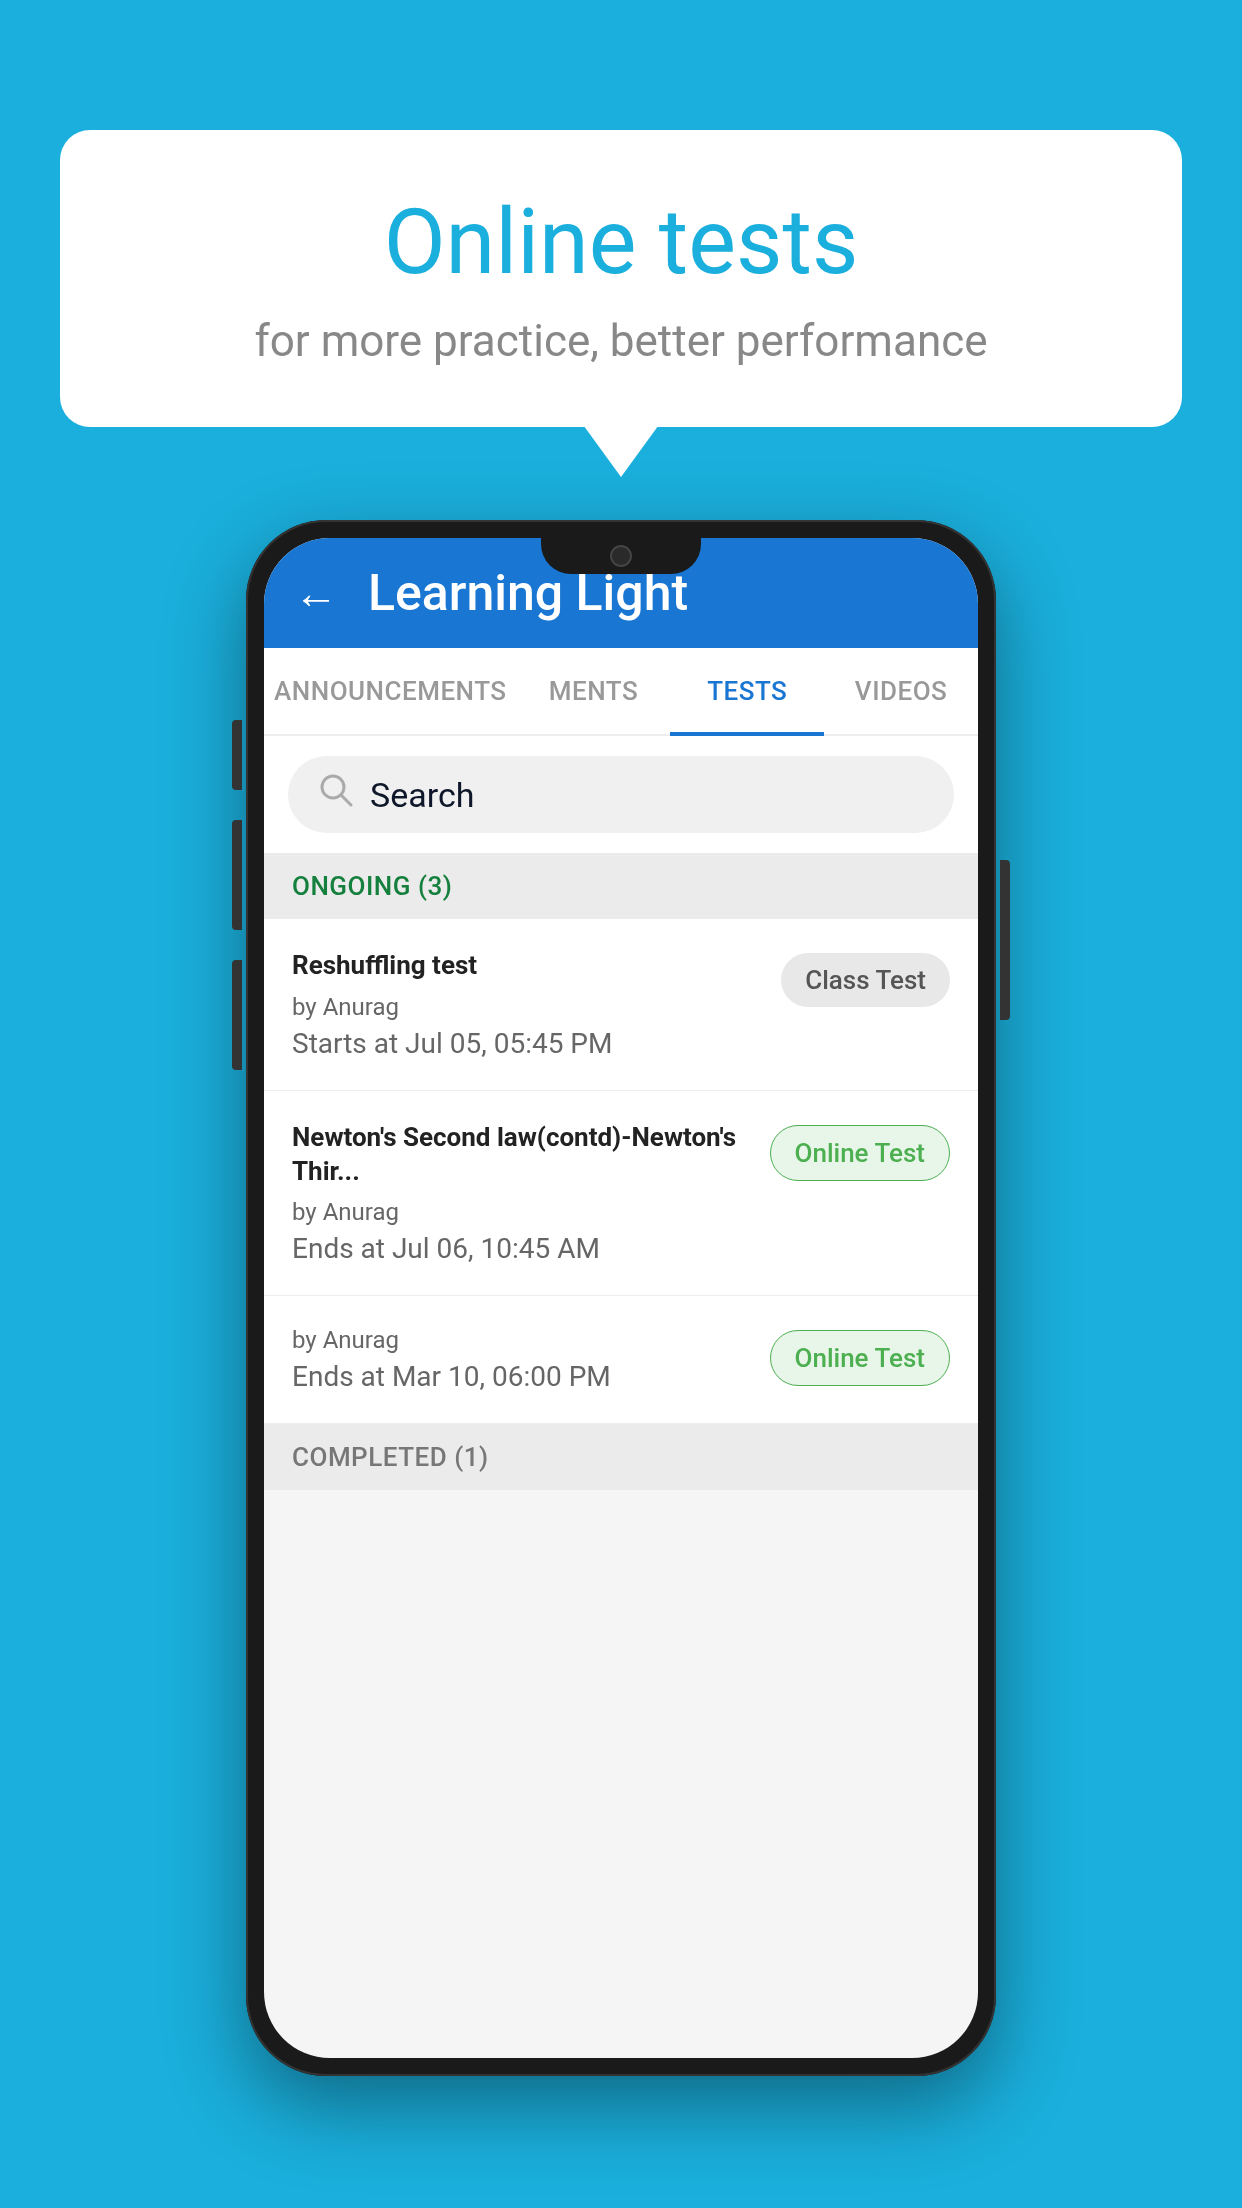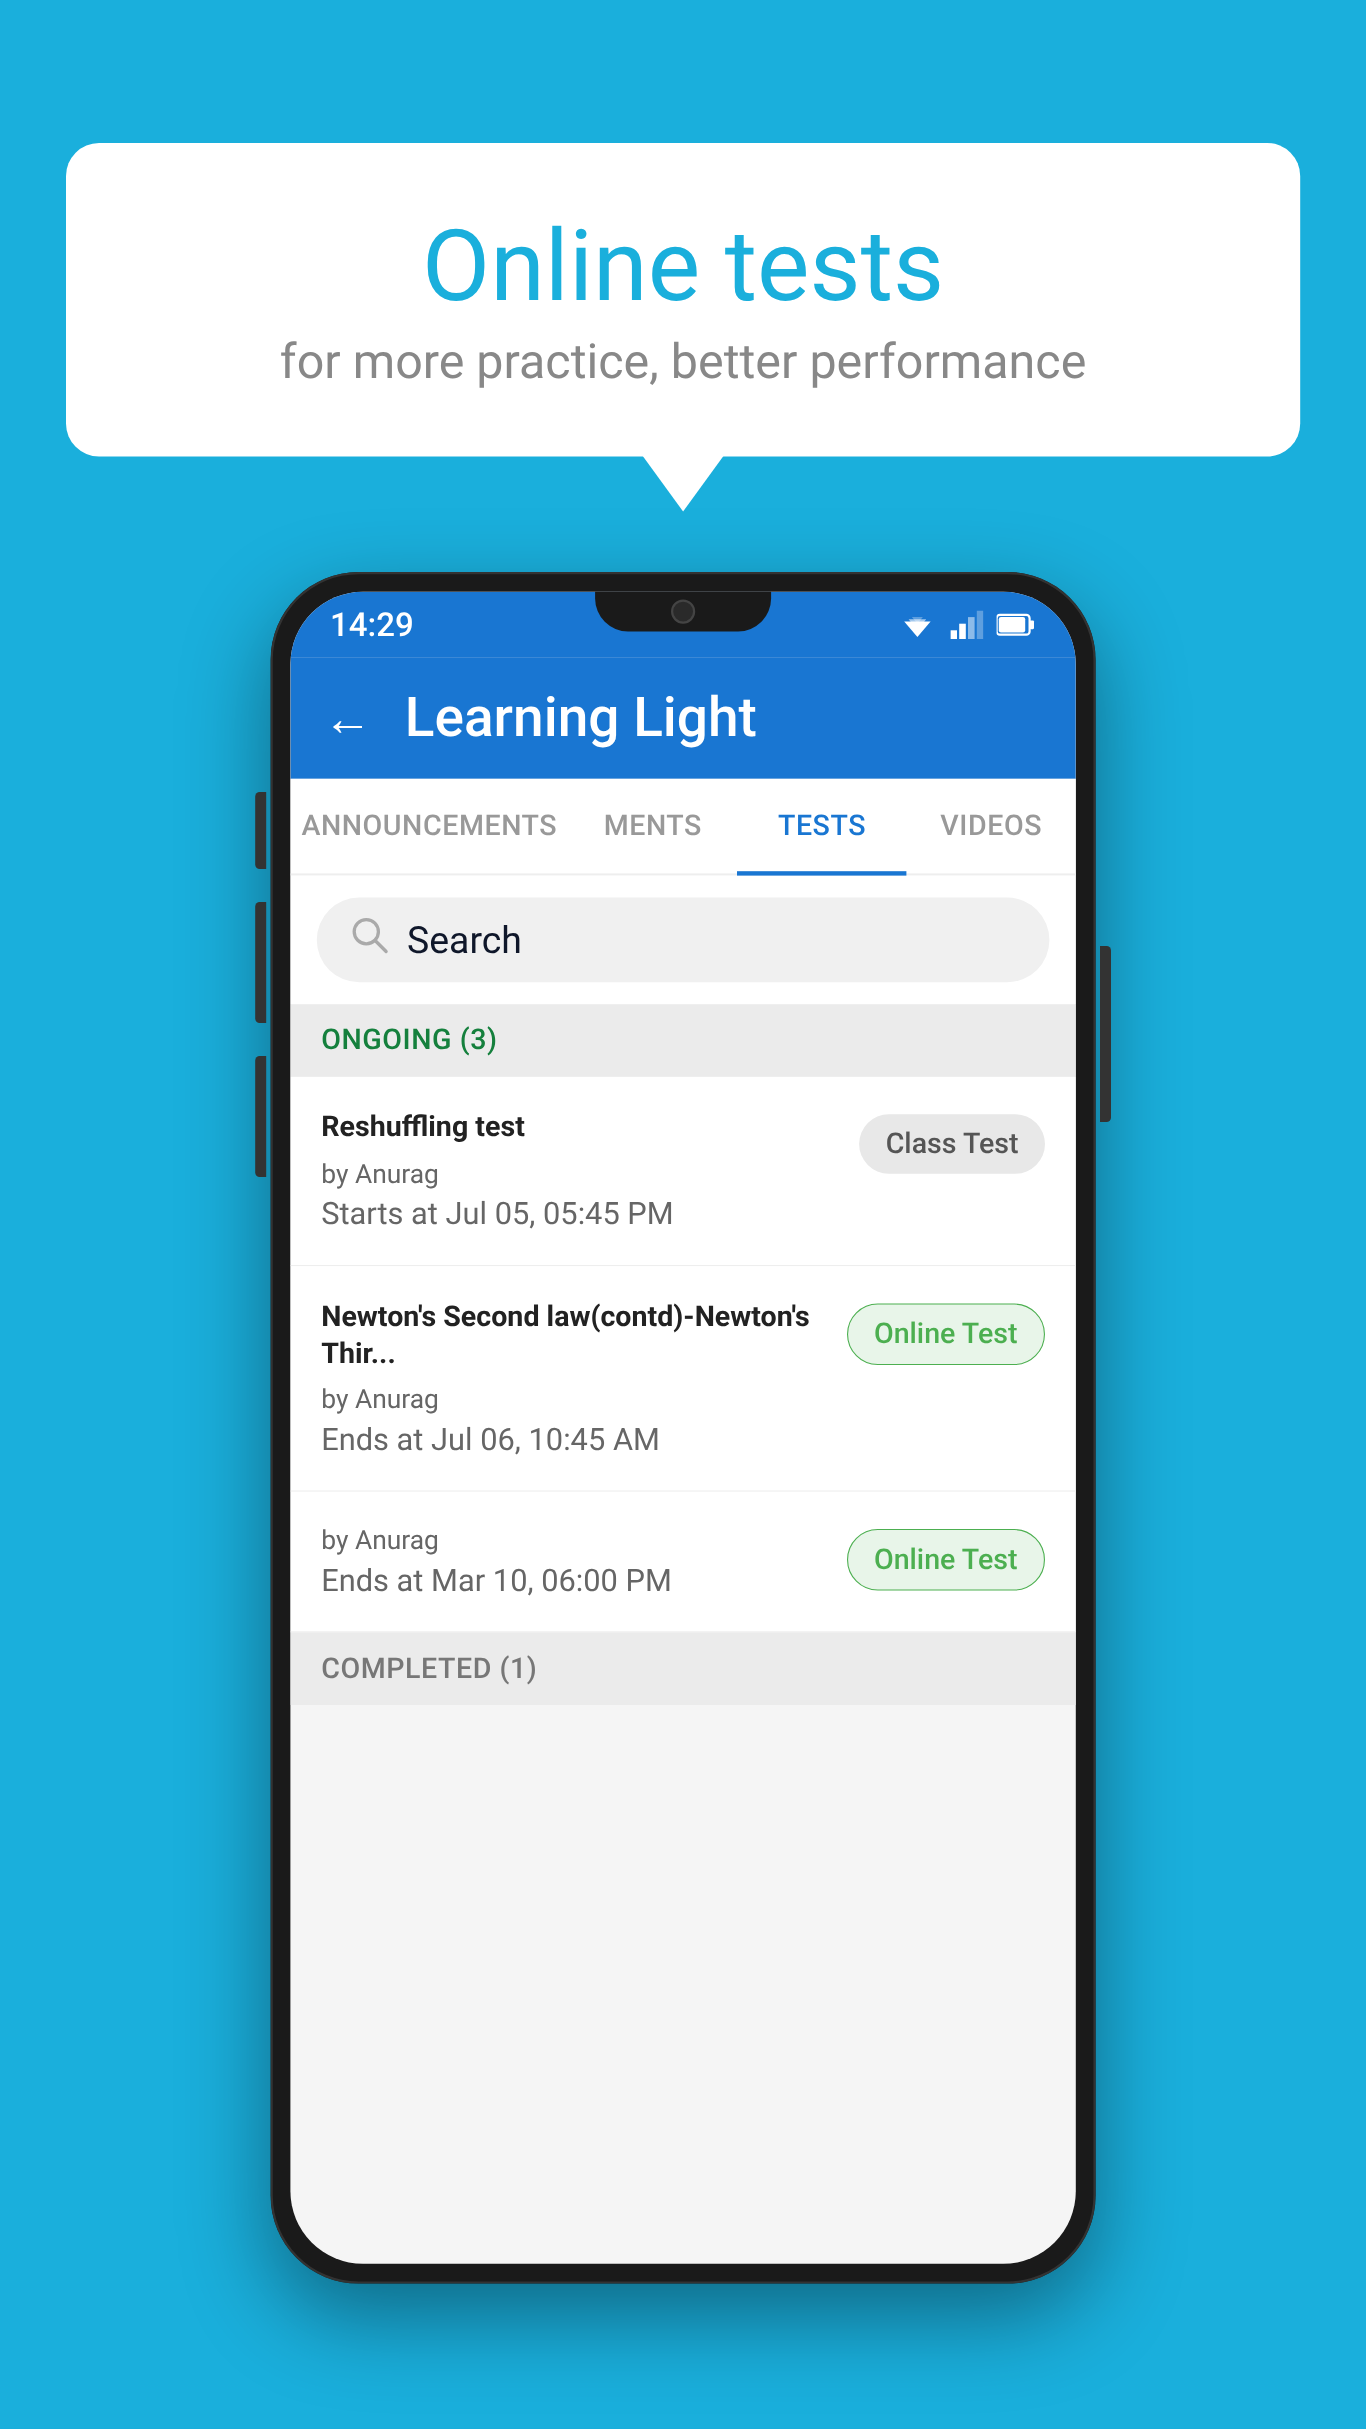--- a/index.html
+++ b/index.html
@@ -40,21 +40,21 @@
       height: 0;
       border-left: 40px solid transparent;
       border-right: 40px solid transparent;
       border-top: 55px solid white;
     }
 
     .bubble-title {
       font-size: 90px;
       color: #1AAFDC;
       font-weight: 400;
-      margin-bottom: 8px;
+      margin-bottom: 20px;
     }
 
     .bubble-subtitle {
       font-size: 44px;
       color: #888;
       font-weight: 400;
     }
 
     
     .phone-wrapper {
@@ -346,44 +346,20 @@
     <div class="phone-side-btn-left2"></div>
     <div class="phone-side-btn-left3"></div>
     <div class="phone-side-btn-right"></div>
 
     <div class="phone-notch">
       <div class="camera"></div>
     </div>
 
     <div class="phone-screen">
 
-      <div class="status-bar">
-        <span class="status-time">14:29</span>
-        <div class="status-icons">
-
-          <svg width="36" height="26" viewBox="0 0 36 26">
-            <polygon points="18,24 6,10 30,10" fill="white"></polygon>
-            <polygon points="18,18 10,8 26,8" fill="white" opacity="0.6"></polygon>
-            <polygon points="18,12 13,6 23,6" fill="white" opacity="0.3"></polygon>
-          </svg>
-
-          <svg width="30" height="26" viewBox="0 0 30 26">
-            <rect x="0" y="18" width="6" height="8" fill="white"></rect>
-            <rect x="8" y="12" width="6" height="14" fill="white"></rect>
-            <rect x="16" y="6" width="6" height="20" fill="white" opacity="0.5"></rect>
-            <rect x="24" y="0" width="6" height="26" fill="white" opacity="0.3"></rect>
-          </svg>
-
-          <svg width="36" height="22" viewBox="0 0 36 22">
-            <rect x="0" y="2" width="30" height="18" rx="3" stroke="white" stroke-width="2" fill="none"></rect>
-            <rect x="30" y="7" width="4" height="8" rx="1" fill="white"></rect>
-            <rect x="2" y="4" width="24" height="14" rx="2" fill="white"></rect>
-          </svg>
-        </div>
-      </div>
 
       <div class="app-bar">
         <span class="back-arrow">←</span>
         <span class="app-title">Learning Light</span>
       </div>
 
       <div class="tabs-container">
         <div class="tab-item">
           <span>ANNOUNCEMENTS</span>
         </div>

